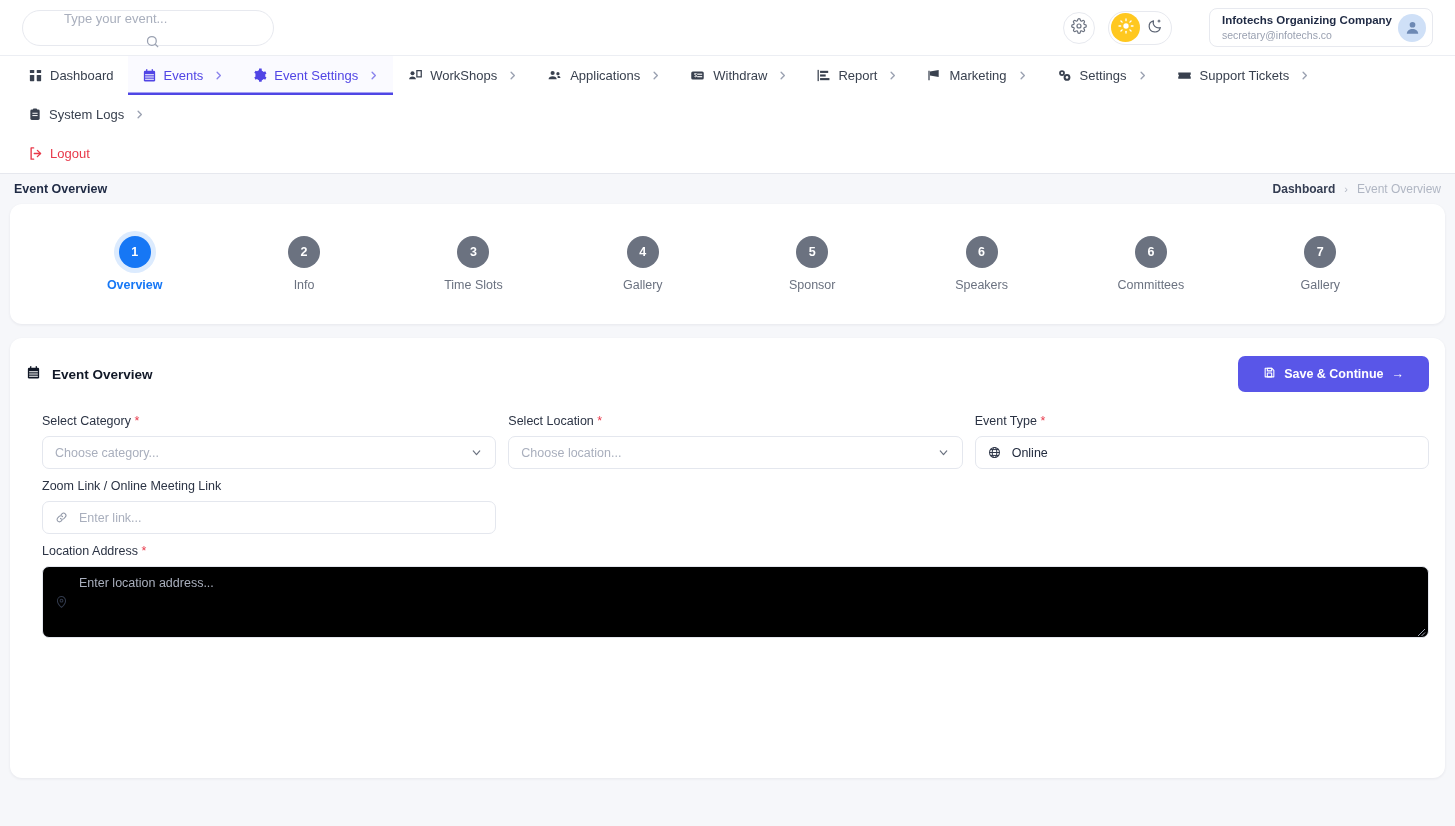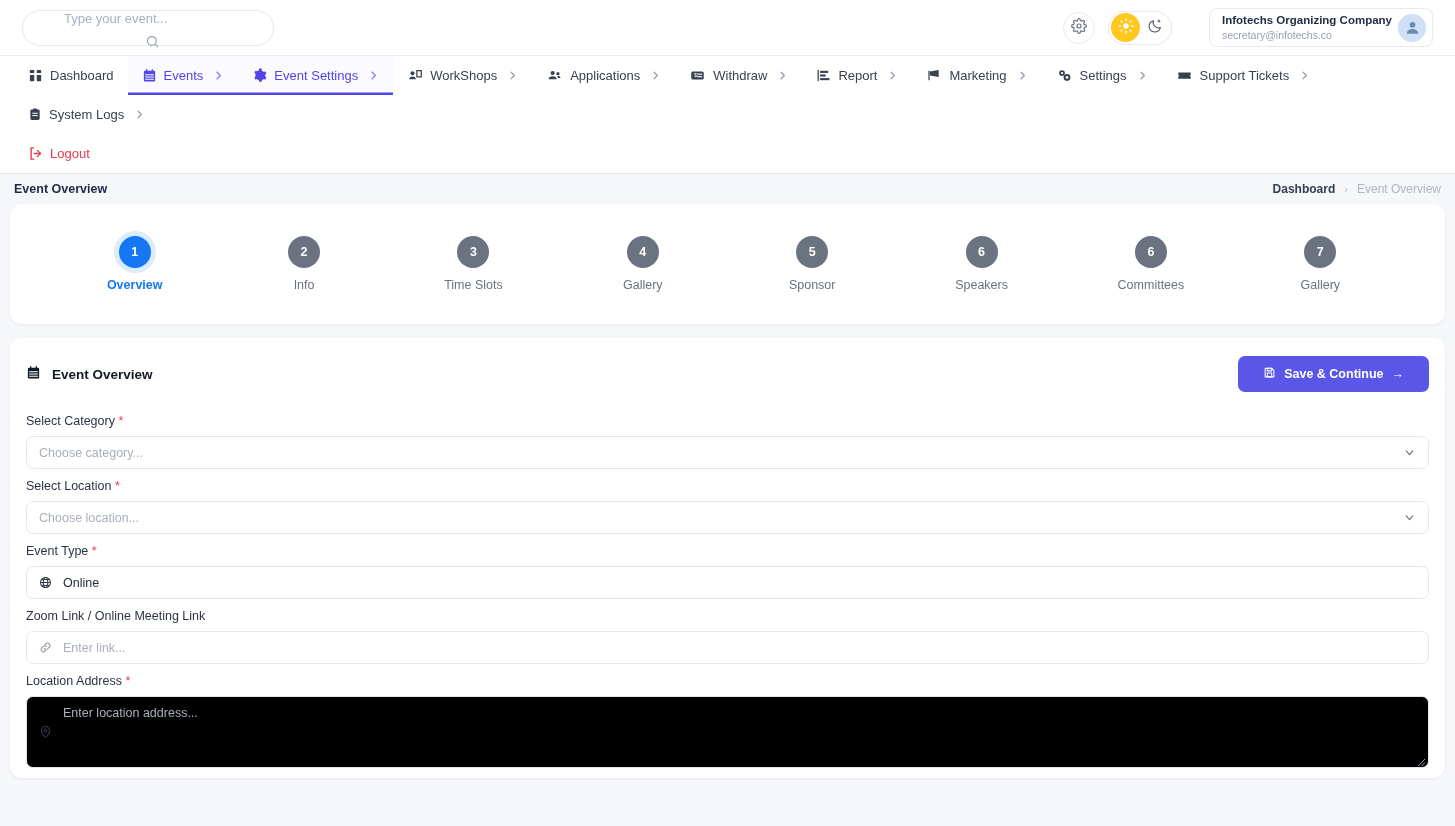--- a/index.html
+++ b/index.html
@@ -136,22 +136,22 @@
   .form-head { display: flex; align-items: center; justify-content: space-between; }
   .form-title { display: flex; align-items: center; gap: 11px; font-size: 13.5px; font-weight: bold; color: #111827; }
   .btn-primary {
     display: flex; align-items: center; gap: 8px;
     background: #5956e8; color: #fff; border: 0; border-radius: 7px;
     padding: 10px 25px; font-size: 12.5px; font-weight: bold;
     font-family: "Liberation Sans", sans-serif; cursor: pointer;
   }
 
   .form-grid {
-    display: grid; grid-template-columns: 1fr;
-    column-gap: 12px; row-gap: 0; padding-top: 22px;
+    display: grid; grid-template-columns: 1fr 1fr 1fr;
+    column-gap: 12px; row-gap: 0; padding-top: 22px; margin-left: 16px;
   }
   .field { margin-bottom: 10px; }
   .field-label { font-size: 12.5px; color: #2b3344; margin-bottom: 8px; display: block; }
   .req { color: #e8394a; }
   .control {
     height: 33px; border: 1px solid #e4e7ee; border-radius: 7px;
     background: #fff; display: flex; align-items: center;
     padding: 0 12px; gap: 11px; font-size: 12.5px; cursor: pointer;
   }
   .control .val { color: #232c3f; }

